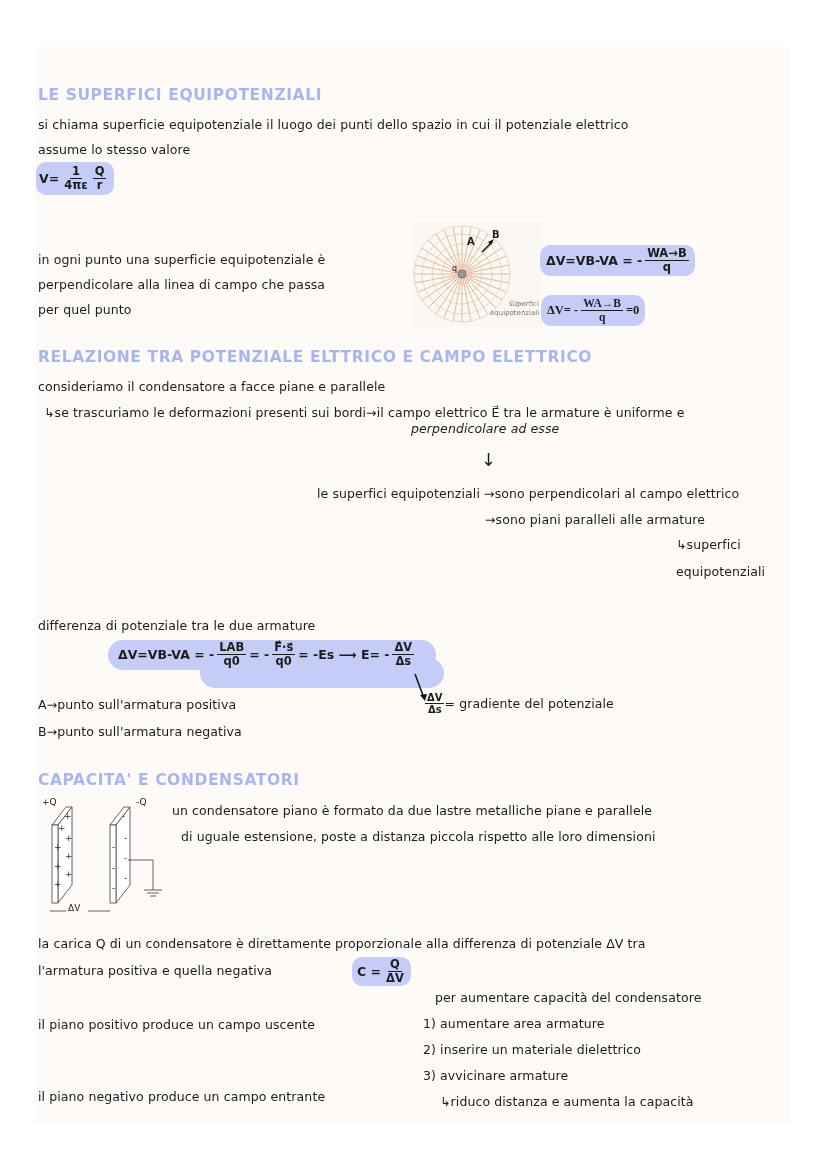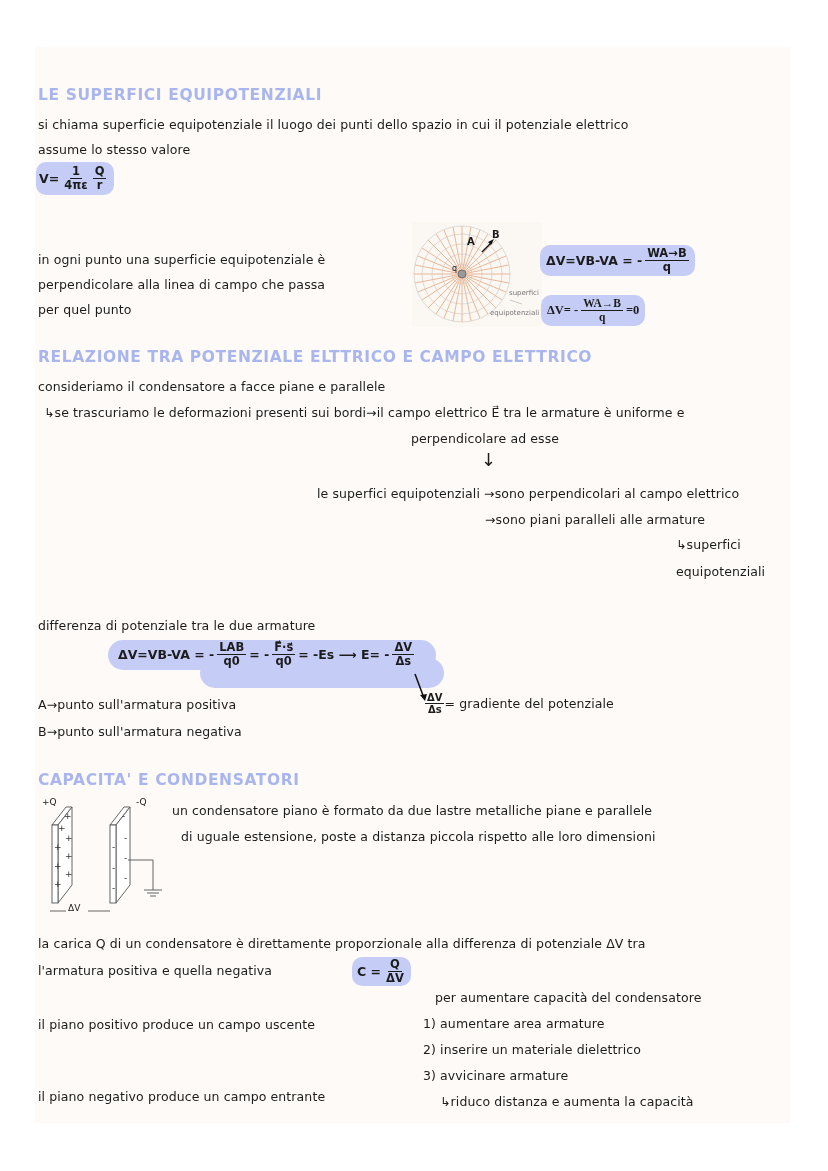--- a/index.html
+++ b/index.html
@@ -78,21 +78,21 @@
         <line x1="10" y1="78" x2="90" y2="26"></line>
     </g>
     <circle cx="50" cy="52" r="4" fill="#999" stroke="#666" stroke-width="0.8"></circle>
     <line x1="70" y1="30" x2="80" y2="20" stroke="#111" stroke-width="1.5"></line>
     <polygon points="82,17 76,20 79,23" fill="#111"></polygon>
     <line x1="110" y1="82" x2="98" y2="78" stroke="#aaa" stroke-width="0.6"></line>
   </svg>
   <span class="abs" style="left:55px; top:14px; font-size:10px; font-weight:bold;">A</span>
   <span class="abs" style="left:80px; top:7px; font-size:10px; font-weight:bold;">B</span>
   <span class="abs" style="left:40px; top:42px; font-size:8px;">q</span>
-  <span class="abs" style="left:97px; top:67px; font-size:7px; color:#777;">superfici</span>
+  <span class="abs" style="left:97px; top:78px; font-size:7px; color:#777;">superfici</span>
   <span class="abs" style="left:78px; top:87px; font-size:7px; color:#777;">equipotenziali</span>
 </div>
 
 <div class="abs hl f" style="left:540px; top:245px; padding:2px 6px;">
   <span>ΔV=VB-VA = -</span>
   <span class="frac">
       <span class="num">WA→B</span>
       <span class="den">q</span>
     </span>
 </div>
@@ -104,21 +104,21 @@
       <span class="den">q</span>
     </span>
   <span>=0</span>
 </div>
 
 <div class="abs h" style="left:38px; top:348px;">RELAZIONE TRA POTENZIALE ELTTRICO E CAMPO ELETTRICO</div>
 <div class="abs t" style="left:38px; top:379px;">consideriamo il condensatore a facce piane e parallele</div>
 <div class="abs t" style="left:44px; top:405px;">
   <span>↳se trascuriamo le deformazioni presenti sui bordi</span><span>→</span><span>il campo elettrico E⃗ tra le armature è uniforme e</span>
 </div>
-<div class="abs t" style="left:411px; top:431px;">perpendicolare ad esse</div>
+<div class="abs t" style="left:411px; top:421px;font-style:italic;">perpendicolare ad esse</div>
 <div class="abs arrow-down" style="left:481px; top:449px;">↓</div>
 
 <div class="abs t" style="left:317px; top:486px;">
   <span>le superfici equipotenziali</span> <span>→sono perpendicolari al campo elettrico</span>
 </div>
 <div class="abs t" style="left:485px; top:512px;">→sono piani paralleli alle armature</div>
 <div class="abs t" style="left:676px; top:537px;">↳superfici</div>
 <div class="abs t" style="left:676px; top:564px;">equipotenziali</div>
 
 <div class="abs t" style="left:38px; top:618px;">differenza di potenziale tra le due armature</div>

